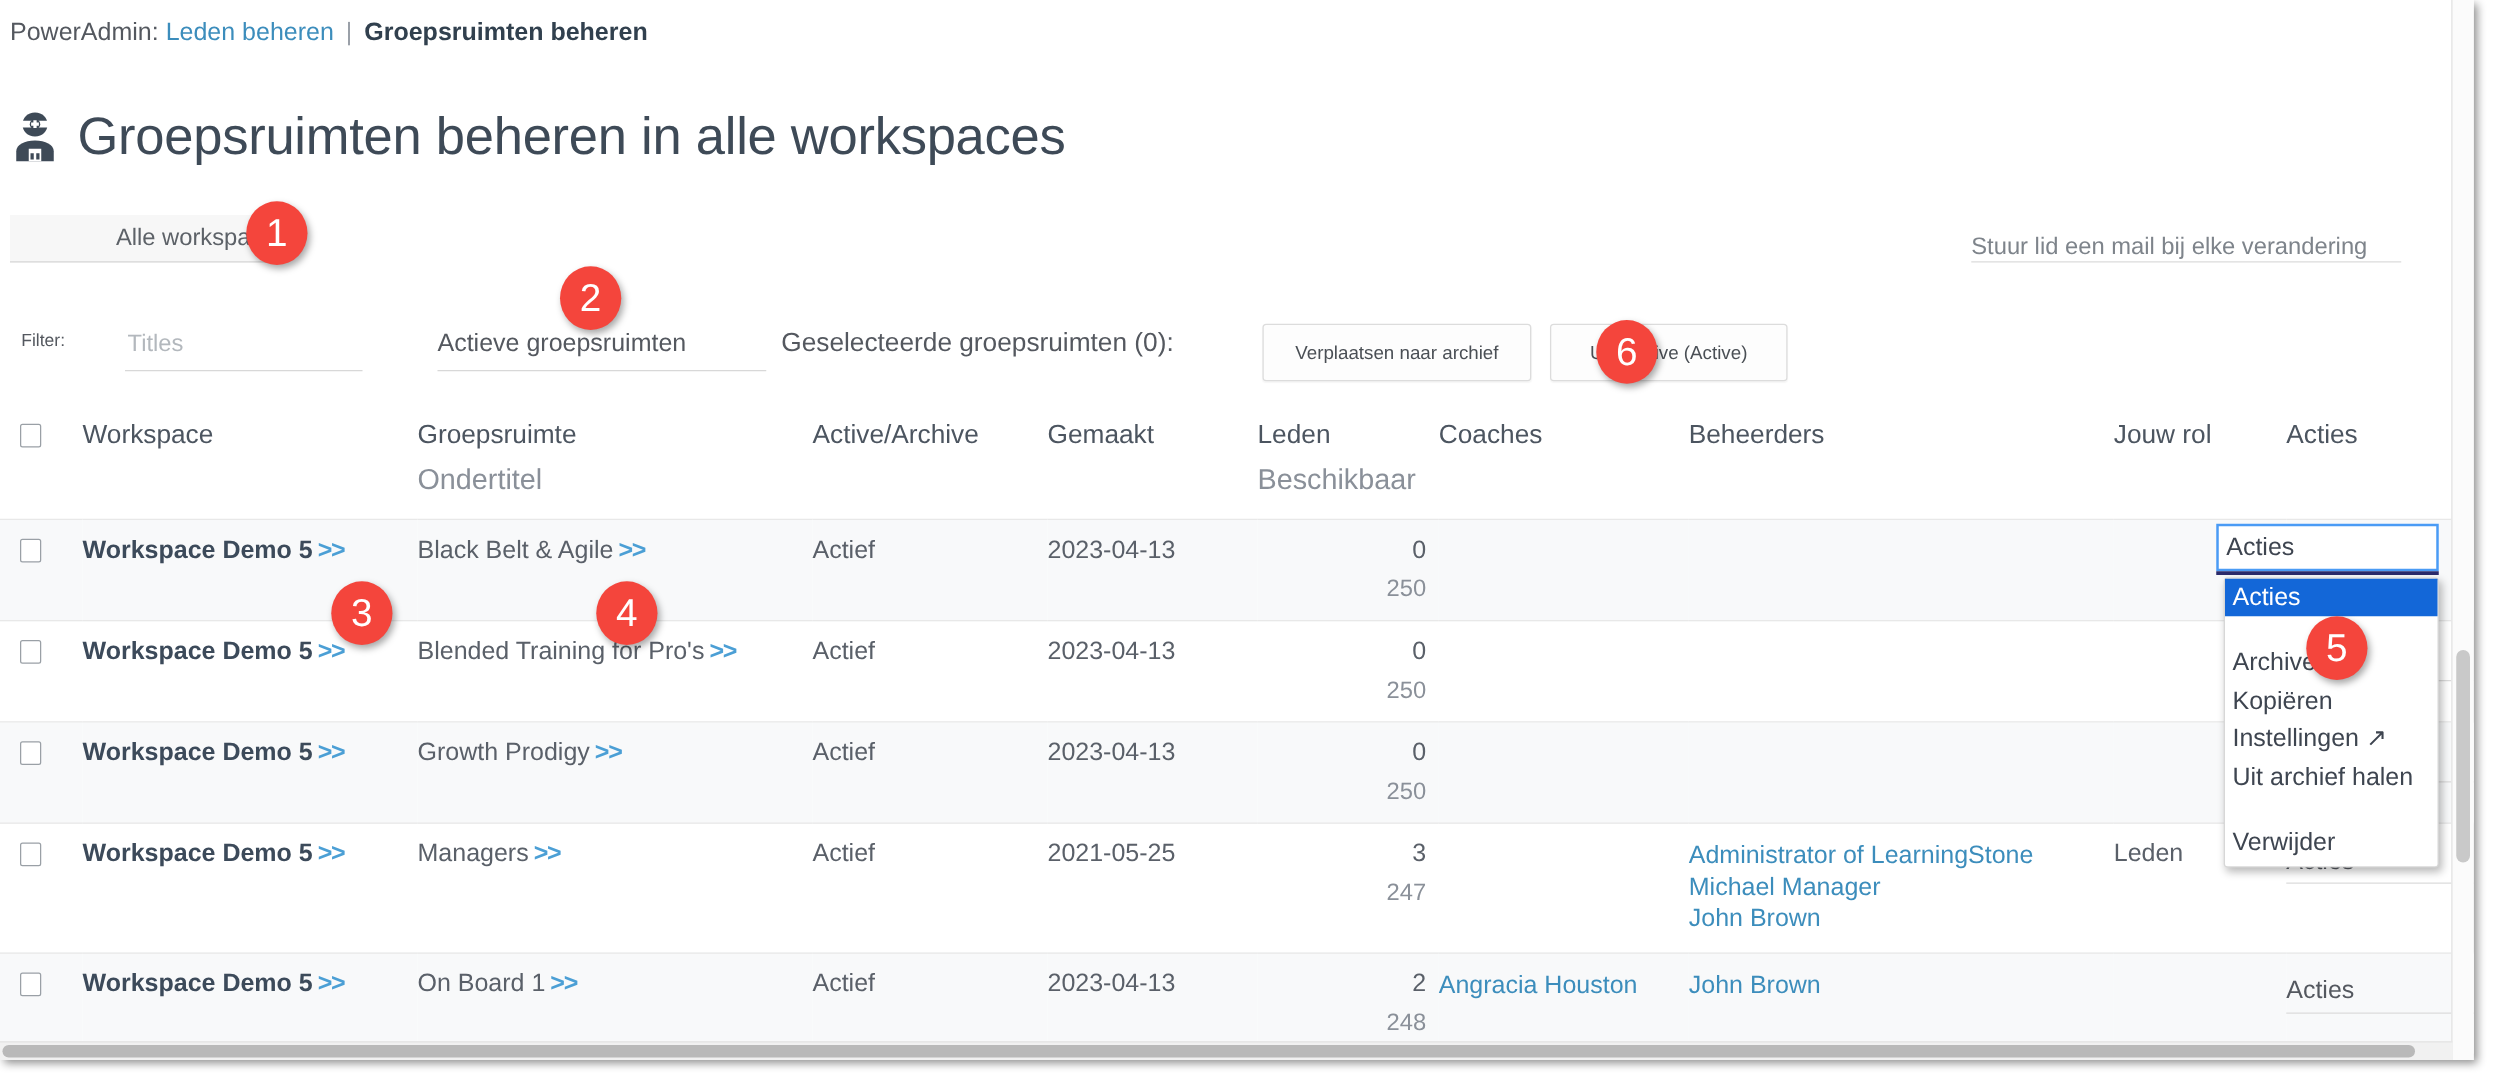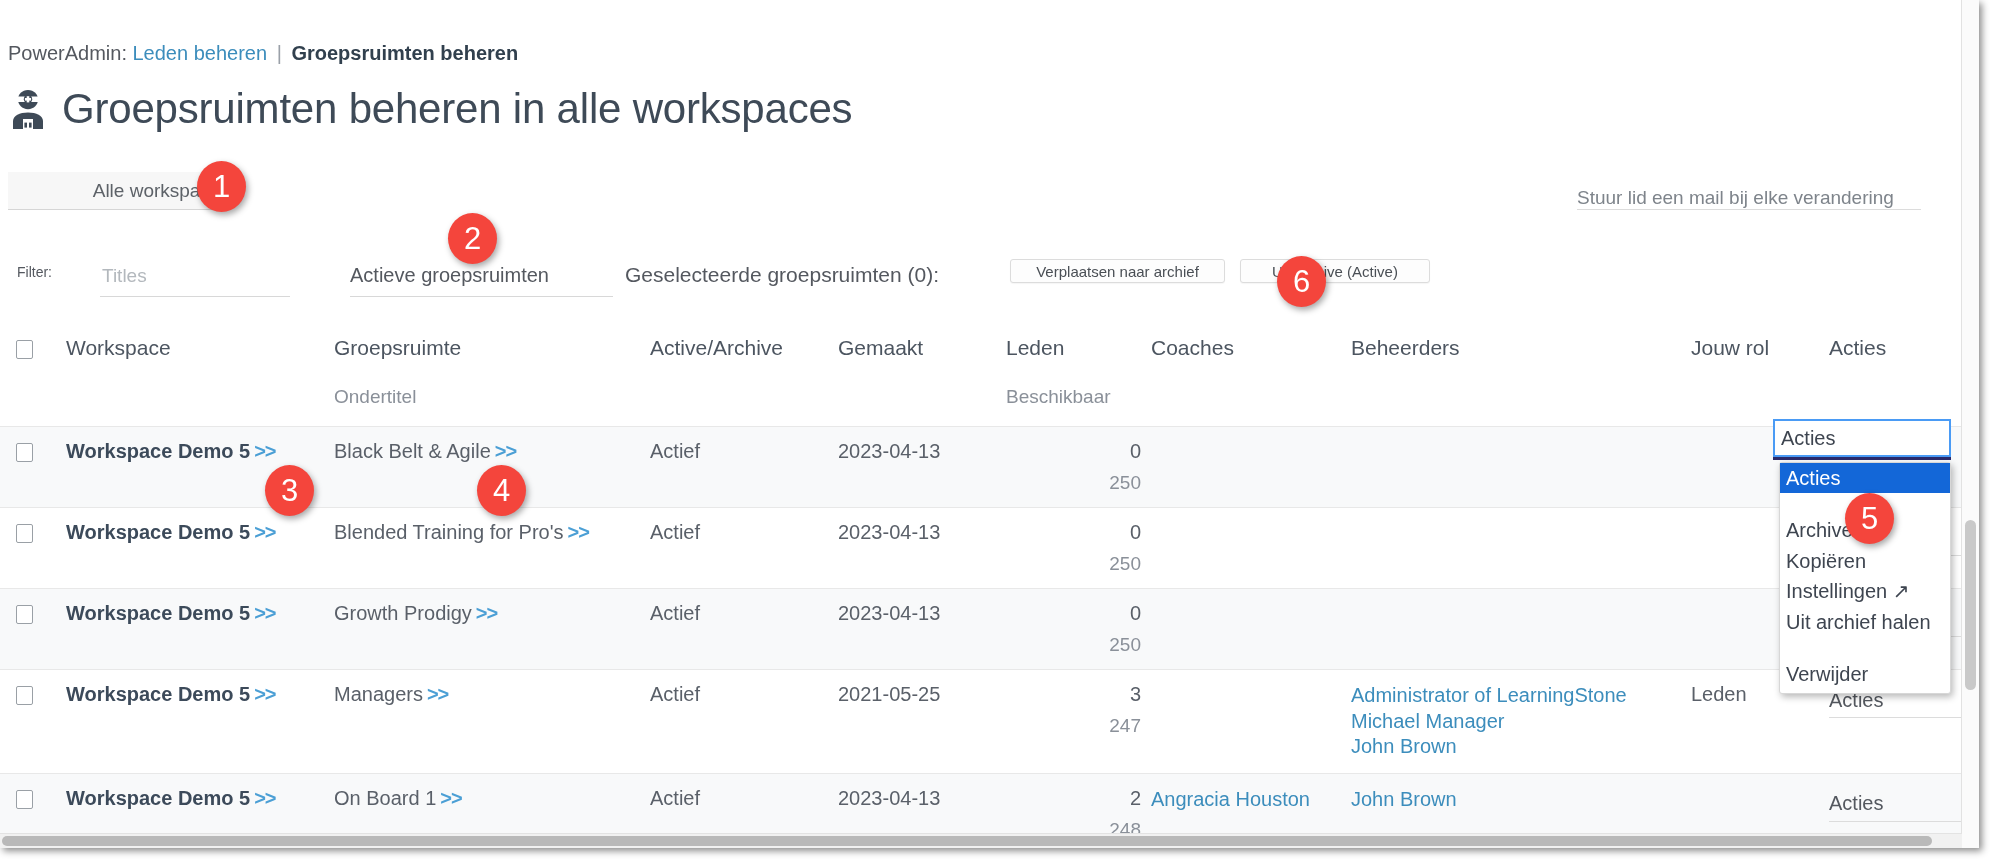--- a/index.html
+++ b/index.html
@@ -34,21 +34,21 @@
     background:#f1f1f1;border-top:1px solid #e3e3e3;
   }
   #bottom-scrollbar .thumb{
     position:absolute;left:2px;top:2px;width:1930px;height:10px;
     background:#b9b9b9;border-radius:5px;
   }
 
   
   .breadcrumb{
     position:absolute;left:8px;top:15px;
-    font-size:20px;color:#54585f;white-space:nowrap;margin-top:27px;
+    font-size:20px;color:#54585f;white-space:nowrap;
   }
   .breadcrumb .lbl{color:#54585f;}
   .breadcrumb a{color:#3c8dbc;text-decoration:none;}
   .breadcrumb .sep{color:#9aa0a8;padding:0 4px;}
   .breadcrumb .cur{color:#31404e;font-weight:bold;}
 
   
   .page-title{
     position:absolute;left:8px;top:85px;
     font-size:42px;color:#3e4a57;font-weight:400;white-space:nowrap;
@@ -89,42 +89,42 @@
   .state-select{
     position:absolute;left:350px;top:0px;width:263px;height:42px;
     border-bottom:1px solid #d8d8d8;
     font-size:20px;color:#54585f;
     display:flex;align-items:center;box-sizing:border-box;
   }
   .selected-label{
     position:absolute;left:625px;top:8px;font-size:21px;color:#54585f;white-space:nowrap;
   }
   .btn{
-    position:absolute;top:4px;height:24px;
+    position:absolute;top:4px;height:46px;
     background:#fdfdfd;border:1px solid #dcdcdc;border-radius:3px;
     font-size:15px;color:#4a4f55;font-family:"Liberation Sans",sans-serif;
     display:flex;align-items:center;justify-content:center;
     padding:0 14px;box-sizing:border-box;white-space:nowrap;
     box-shadow:0 1px 1px rgba(0,0,0,.04);
   }
   #btn-archive{left:1010px;width:215px;}
   #btn-unarchive{left:1240px;width:190px;}
 
   
   table.grid{
     position:absolute;left:0;top:330px;width:1962px;
     border-collapse:collapse;table-layout:fixed;
   }
   table.grid th{
     text-align:left;vertical-align:top;
     font-size:21px;font-weight:400;color:#4c5560;
     padding:6px 10px 18px 0;border:none;
   }
   table.grid th .sub{
-    display:block;font-size:19px;color:#8a9099;margin-top:26px;font-weight:400;
+    display:block;font-size:23px;color:#8a9099;margin-top:10px;font-weight:400;
   }
   table.grid td{
     vertical-align:top;font-size:20px;color:#5a6069;
     padding:13px 10px 13px 0;border-top:1px solid #e8e8e8;
   }
   tr.row-alt td{background:#f8f9fa;}
   .c-chk{width:40px;padding-left:16px !important;}
   .c-ws{width:258px;}
   .c-gr{width:306px;}
   .c-aa{width:178px;}

